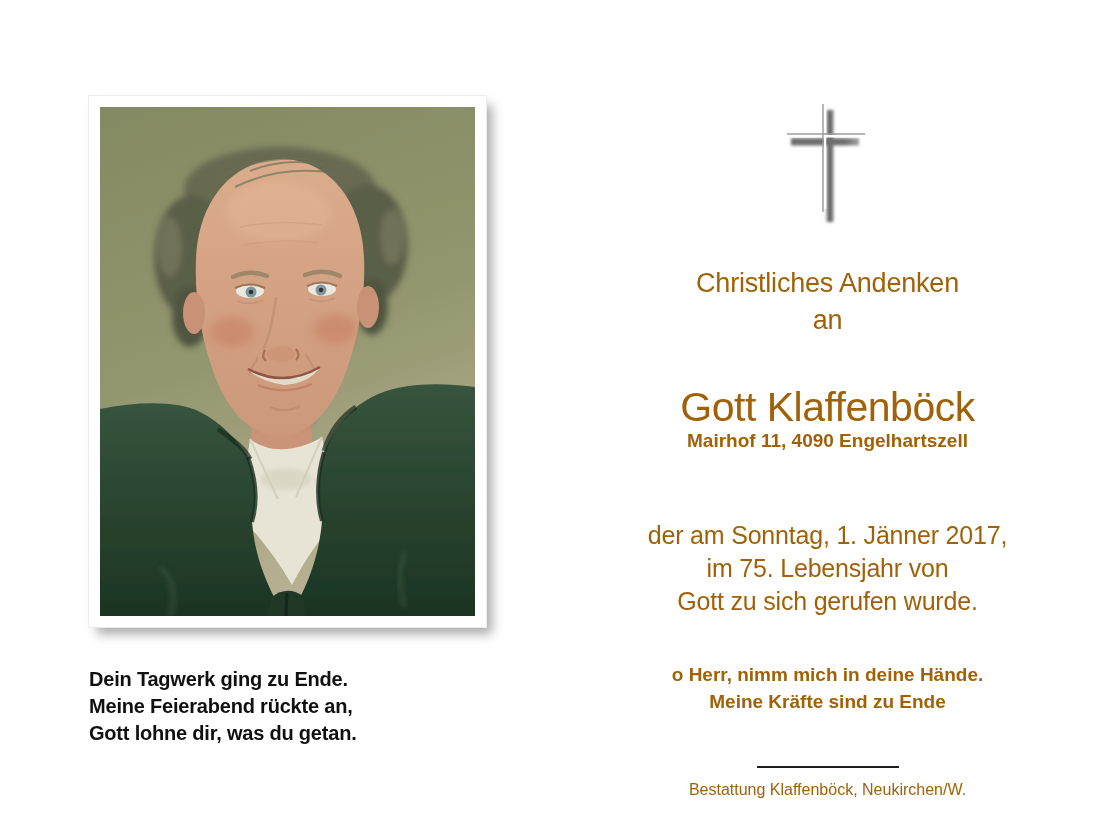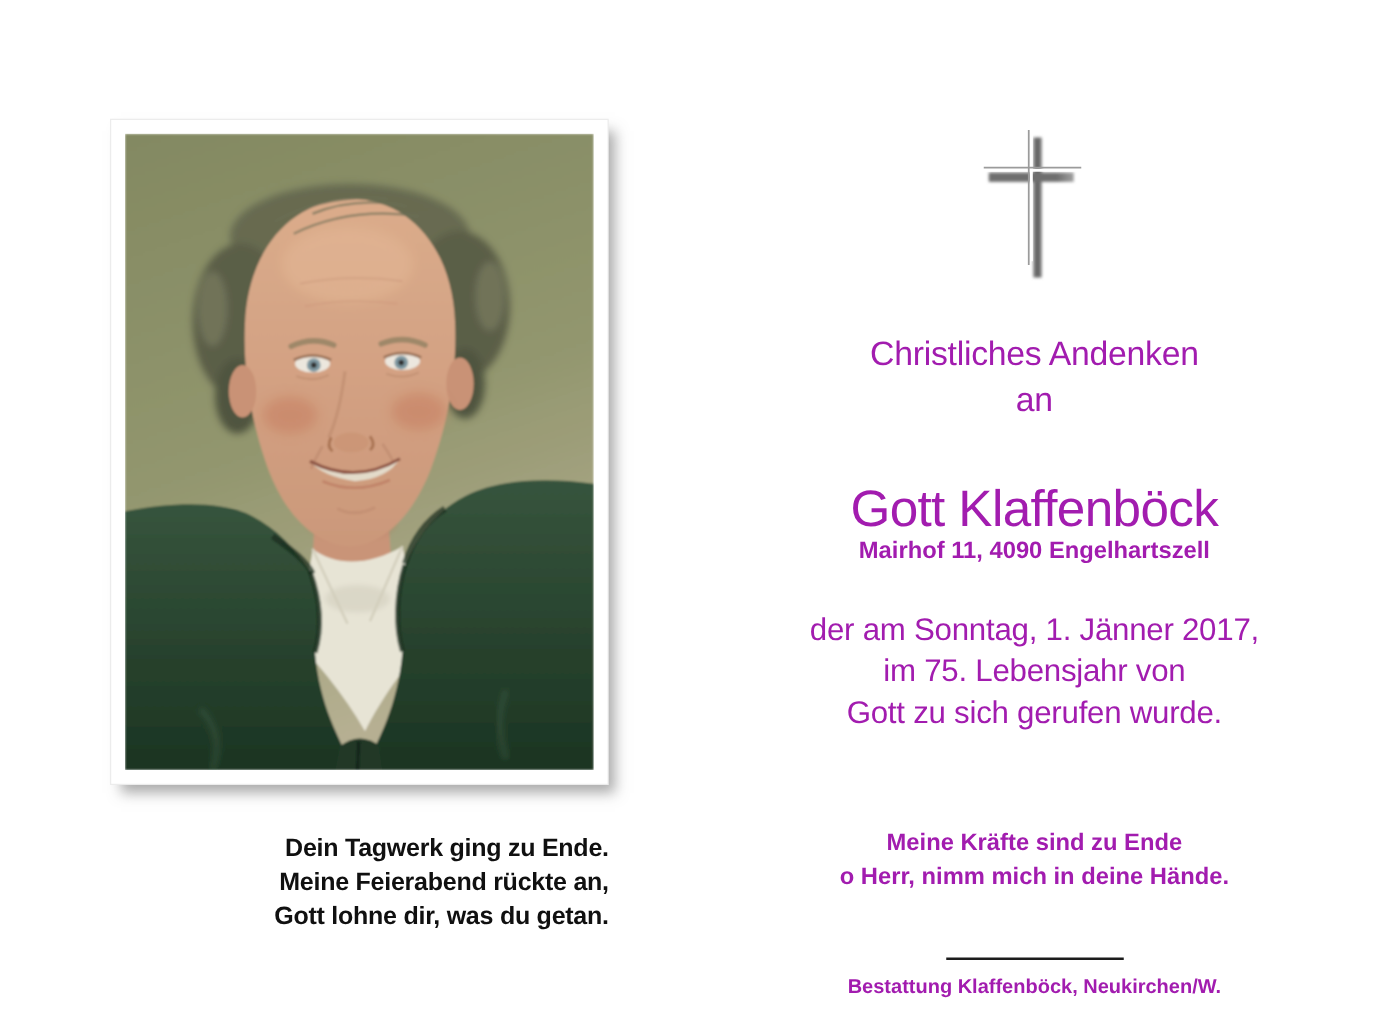--- a/index.html
+++ b/index.html
@@ -9,35 +9,35 @@
   
   .photo-frame{
     position:absolute;left:89px;top:96px;width:397px;height:531px;
     background:#ffffff;box-sizing:border-box;padding:11px;
     box-shadow:0 0 0 1px #ececec, 7px 8px 10px -1px rgba(90,90,90,.5);
   }
   .photo-frame svg{display:block;width:375px;height:509px;}
 
   
   .poem{
-    position:absolute;left:89px;top:666px;width:398px;text-align:right;
+    position:absolute;left:89px;top:666px;width:398px;text-align:left;
     font-size:20px;font-weight:700;line-height:27px;letter-spacing:-0.2px;color:#101010;
   }
 
   
-  .rc{position:absolute;left:590px;width:475px;text-align:center;color:#a21caf;}
+  .rc{position:absolute;left:590px;width:475px;text-align:center;color:#a16207;}
   .cross-wrap{position:absolute;left:781px;top:101px;width:92px;height:128px;}
   .heading{top:265px;font-size:27px;line-height:37px;font-weight:400;letter-spacing:-0.2px;}
   .name{top:384px;font-size:41px;font-weight:400;letter-spacing:-0.5px;}
   .address{top:430px;font-size:19px;font-weight:700;}
-  .announcement{top:488px;font-size:25px;line-height:33px;font-weight:400;letter-spacing:-0.2px;}
+  .announcement{top:519px;font-size:25px;line-height:33px;font-weight:400;letter-spacing:-0.2px;}
   .prayer{top:661px;font-size:19px;font-weight:700;line-height:27px;}
   .sigline{position:absolute;left:590px;top:766px;width:475px;}
   .sigline .rule{width:142px;height:0;border-top:2px solid #1c1c1c;margin:0 auto;}
-  .funeral{top:781px;font-size:16px;font-weight:700;}
+  .funeral{top:781px;font-size:16px;font-weight:400;}
 </style>
 </head>
 <body>
 
 <div class="page">
 
   <div class="photo-frame">
     <svg viewBox="0 0 375 509" aria-label="portrait photo">
       <defs>
         <linearGradient id="bgGrad" x1="0" y1="0" x2="0.25" y2="1">
@@ -195,22 +195,22 @@
 
   <div class="rc address" style="position:absolute;text-align:center;">Mairhof 11, 4090 Engelhartszell</div>
 
   <div class="rc announcement" style="position:absolute;">
     <div>der am Sonntag, 1. Jänner 2017,</div>
     <div>im 75. Lebensjahr von</div>
     <div>Gott zu sich gerufen wurde.</div>
   </div>
 
   <div class="rc prayer" style="position:absolute;">
+    <div>o Herr, nimm mich in deine Hände.</div>
     <div>Meine Kräfte sind zu Ende</div>
-    <div>o Herr, nimm mich in deine Hände.</div>
   </div>
 
   <div class="sigline">
     <div class="rule"></div>
   </div>
 
   <div class="rc funeral" style="position:absolute;">Bestattung Klaffenböck, Neukirchen/W.</div>
 
 </div>
 

